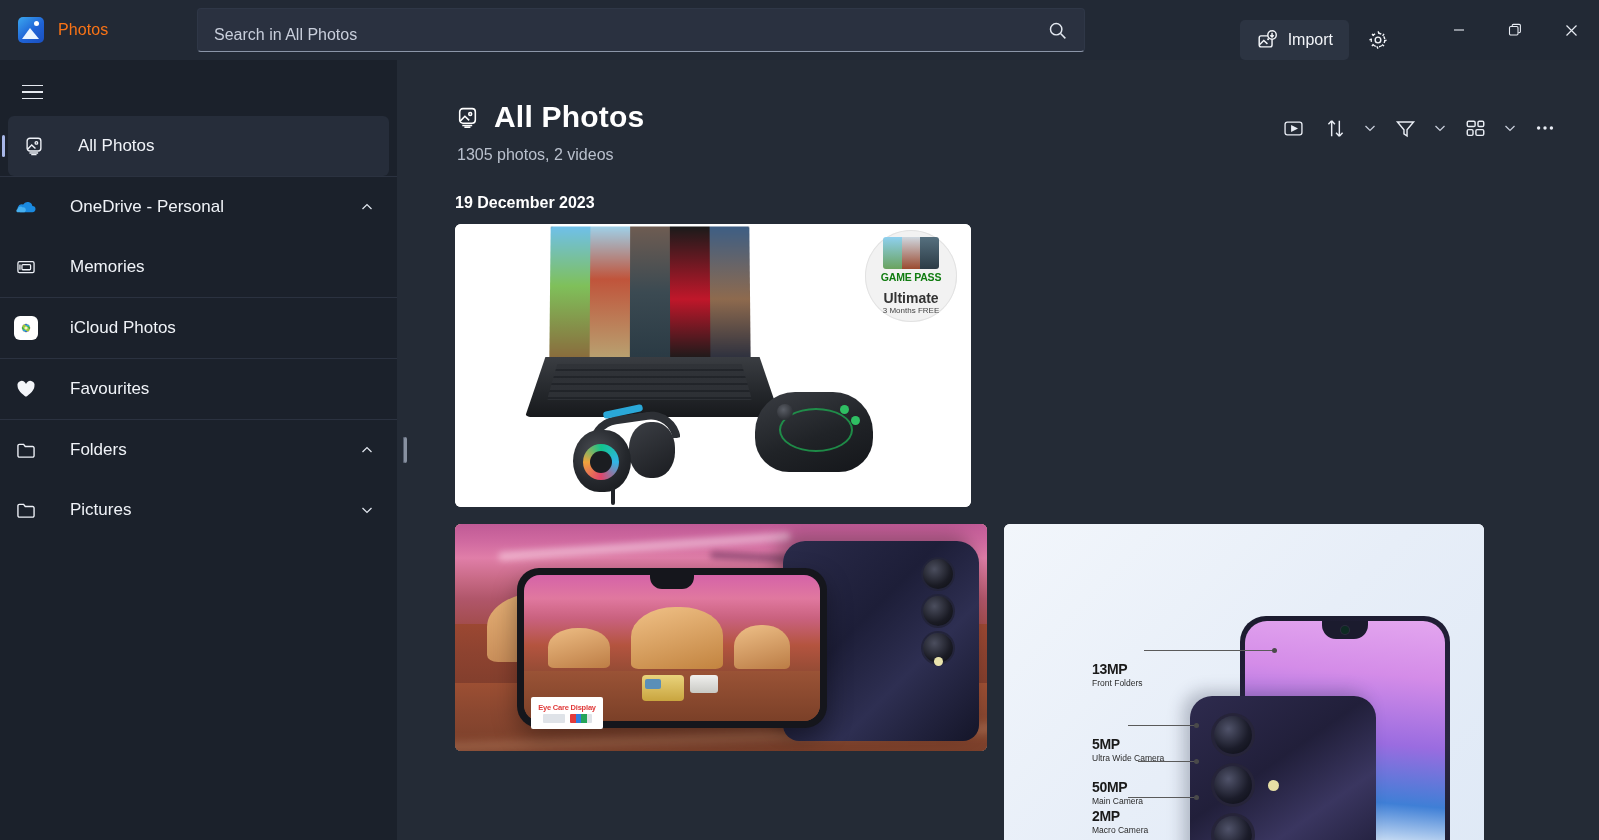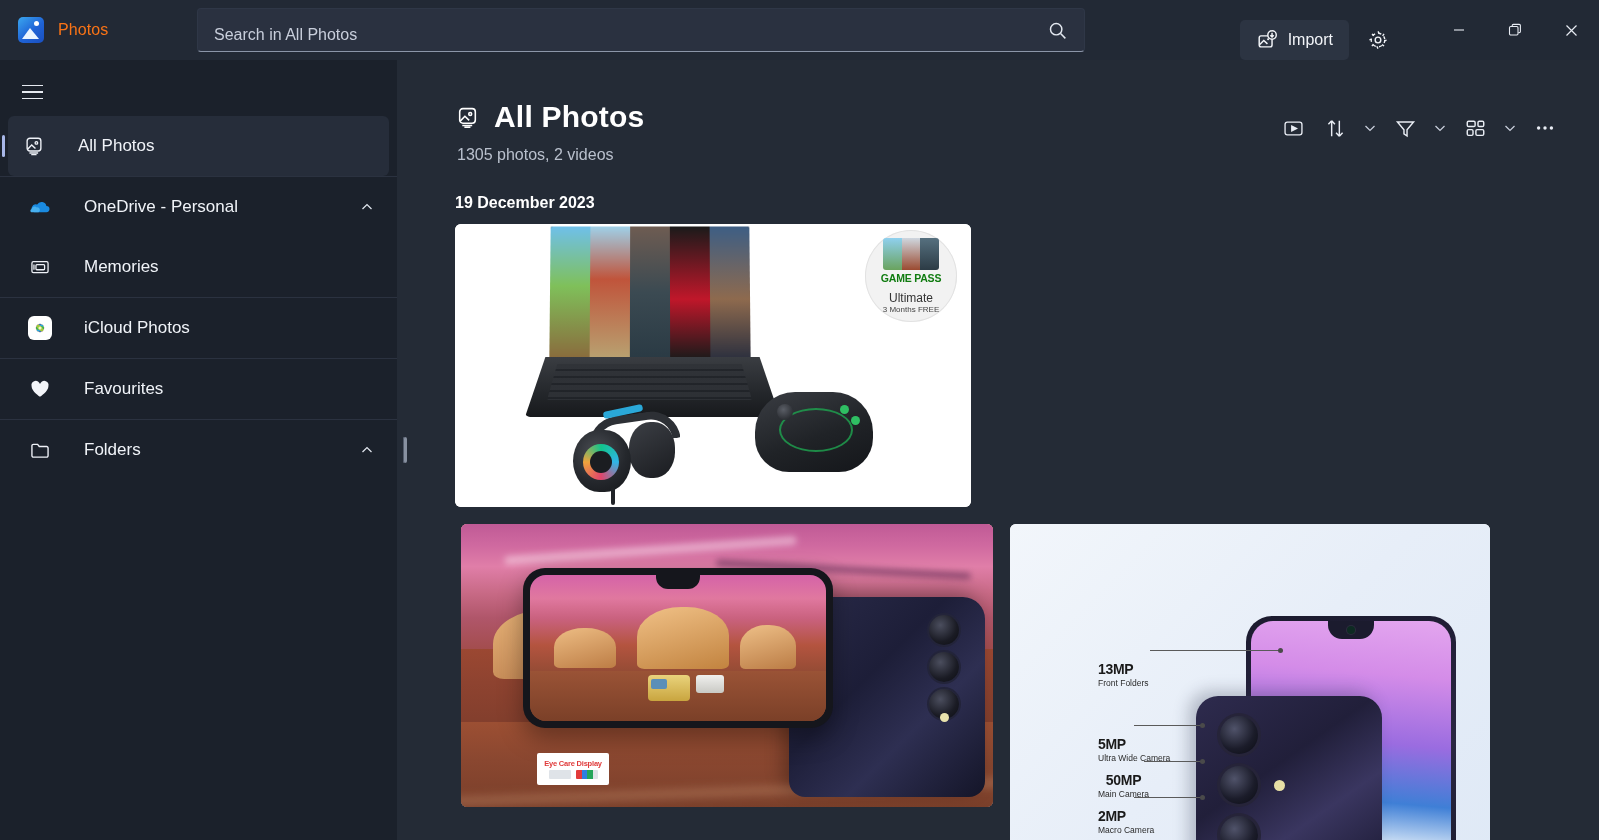--- a/index.html
+++ b/index.html
@@ -74,21 +74,21 @@
   }
   .hamburger { width: 48px; height: 48px; margin-left: 8px; display: flex; flex-direction: column; justify-content: center; align-items: center; gap: 5px; border-radius: 5px; }
   .hamburger span { display: block; width: 21px; height: 1.6px; background: #e6eaf1; }
 
   .nav-sep { height: 1px; background: #2b3240; margin: 0; }
 
   .nav-item {
     position: relative;
     height: 60px;
     display: flex; align-items: center;
-    padding-left: 24px; padding-right: 18px;
+    padding-left: 10px; padding-right: 18px;
     gap: 0;
   }
   .nav-item.selected { background: #262d3a; border-radius: 6px; margin: 0 8px; padding-left: 10px; }
   .nav-item.selected:before {
     content: ""; position: absolute; left: -6px; top: 50%; transform: translateY(-50%);
     width: 3px; height: 22px; border-radius: 2px; background: #a8b7e8;
   }
   .nav-icon { width: 32px; display: flex; align-items: center; justify-content: center; flex: none; }
   .nav-label { font-size: 17px; color: #f0f3f8; margin-left: 28px; }
   .nav-item.selected .nav-label { margin-left: 28px; }
@@ -119,21 +119,21 @@
 
   .toolbar { margin-left: auto; display: flex; align-items: center; gap: 2px; padding-top: 8px; }
   .tool { height: 40px; min-width: 40px; display: flex; align-items: center; justify-content: center; border-radius: 5px; padding: 0 6px; }
   .tool.chev { min-width: 26px; padding: 0; }
 
   .date-header { font-size: 16px; font-weight: bold; color: #ffffff; padding: 30px 0 12px 58px; }
 
   .grid { padding: 0 80px 0 58px; display: flex; flex-wrap: wrap; gap: 17px; }
   .tile { border-radius: 6px; overflow: hidden; position: relative; background: #ffffff; }
   .tile.t1 { width: 516px; height: 283px; }
-  .tile.t2 { width: 532px; height: 283px; margin-left: 6px; }
+  .tile.t2 { width: 532px; height: 227px; }
   .tile.t3 { width: 480px; height: 340px; }
 
   
   .laptop-scene { position: absolute; inset: 0; background: #ffffff; }
   .lap-screen {
     position: absolute; left: 95px; top: 2px; width: 200px; height: 133px;
     background: #1b1b1b; transform: perspective(520px) rotateX(3deg);
     display: flex; overflow: hidden; border-radius: 2px;
   }
   .lap-screen i { flex: 1; display: block; }
@@ -181,21 +181,21 @@
     position: absolute; right: 14px; top: 6px; width: 92px; height: 92px; border-radius: 50%;
     background: #f2f2f2; display: flex; flex-direction: column; align-items: center; justify-content: center;
     box-shadow: 0 0 0 1px #e2e2e2 inset;
   }
   .gamepass .thumb { width: 56px; height: 32px; border-radius: 3px; overflow: hidden; display: flex; margin-bottom: 2px; }
   .gamepass .thumb i { flex: 1; }
   .gamepass .thumb i:nth-child(1) { background: linear-gradient(180deg,#8fd0ef,#6aa35e); }
   .gamepass .thumb i:nth-child(2) { background: linear-gradient(180deg,#cfd7df,#9b4a30); }
   .gamepass .thumb i:nth-child(3) { background: linear-gradient(180deg,#56707f,#2c3b45); }
   .gamepass .gp-title { font-size: 10.5px; font-weight: bold; color: #107c10; letter-spacing: -.2px; }
-  .gamepass .gp-ult { font-size: 12px; font-weight: normal; color: #333; margin-top: 7px; }
+  .gamepass .gp-ult { font-size: 14px; font-weight: bold; color: #333; margin-top: 7px; }
   .gamepass .gp-free { font-size: 8px; color: #444; }
 
   
   .desert { position: absolute; inset: 0;
     background:
       linear-gradient(180deg,#e06a6f 0%,#c75a52 8%, #b8553f 20%, #a24a33 38%, #8e4330 56%, #7c3c2b 78%, #6e3626 100%); }
   .desert .sky { position: absolute; left: 0; right: 0; top: 0; height: 44%;
     background: linear-gradient(180deg,#c05a96 0%, #d06aa0 18%, #e07ea8 34%, #c86a86 55%, #b0566a 75%, #a34d4e 100%); }
   .desert .sky:before { content:""; position:absolute; left:8%; top:18%; width:55%; height:9px; border-radius:8px;
     background: rgba(255,235,245,.45); filter: blur(3px); transform: rotate(-4deg); }
@@ -444,20 +444,33 @@
           </svg>
         </span>
         <span class="nav-label">Folders</span>
         <span class="chev">
           <svg width="16" height="16" viewBox="0 0 16 16" fill="none" stroke="#dfe4ec" stroke-width="1.3">
               <path d="M3.5 10 L8 5.6 L12.5 10"></path>
             </svg>
         </span>
       </div>
 
+      <div class="nav-item sub">
+        <span class="nav-icon">
+          <svg width="22" height="22" viewBox="0 0 24 24" fill="none" stroke="#eef1f7" stroke-width="1.5">
+            <path d="M3.2 18.2 V7.4 A1.6 1.6 0 0 1 4.8 5.8 H9.4 L11.2 8.2 H19.2 A1.6 1.6 0 0 1 20.8 9.8 V18.2 A1.6 1.6 0 0 1 19.2 19.8 H4.8 A1.6 1.6 0 0 1 3.2 18.2 Z"></path>
+          </svg>
+        </span>
+        <span class="nav-label">Pictures</span>
+        <span class="chev">
+          <svg width="16" height="16" viewBox="0 0 16 16" fill="none" stroke="#dfe4ec" stroke-width="1.3">
+              <path d="M3.5 6 L8 10.4 L12.5 6"></path>
+            </svg>
+        </span>
+      </div>
     </div>
 
     <div class="splitter">
       <div class="grip"></div>
     </div>
 
     <div class="content">
 
       <div class="content-head">
         <div class="head-left">
@@ -632,21 +645,21 @@
               <span class="small">Front Folders</span>
             </div>
             <div class="leader" style="left:140px; top:126px; width:130px;"></div>
 
             <div class="label" style="left:88px; top:193px;">
               <span class="big">5MP</span>
               <span class="small">Ultra Wide Camera</span>
             </div>
             <div class="leader" style="left:124px; top:201px; width:68px;"></div>
 
-            <div class="label" style="left:88px; top:229px;text-align:center;">
+            <div class="label" style="left:88px; top:236px;">
               <span class="big">50MP</span>
               <span class="small">Main Camera</span>
             </div>
             <div class="leader" style="left:134px; top:237px; width:58px;"></div>
 
             <div class="label" style="left:88px; top:265px;">
               <span class="big">2MP</span>
               <span class="small">Macro Camera</span>
             </div>
             <div class="leader" style="left:124px; top:273px; width:68px;"></div>

